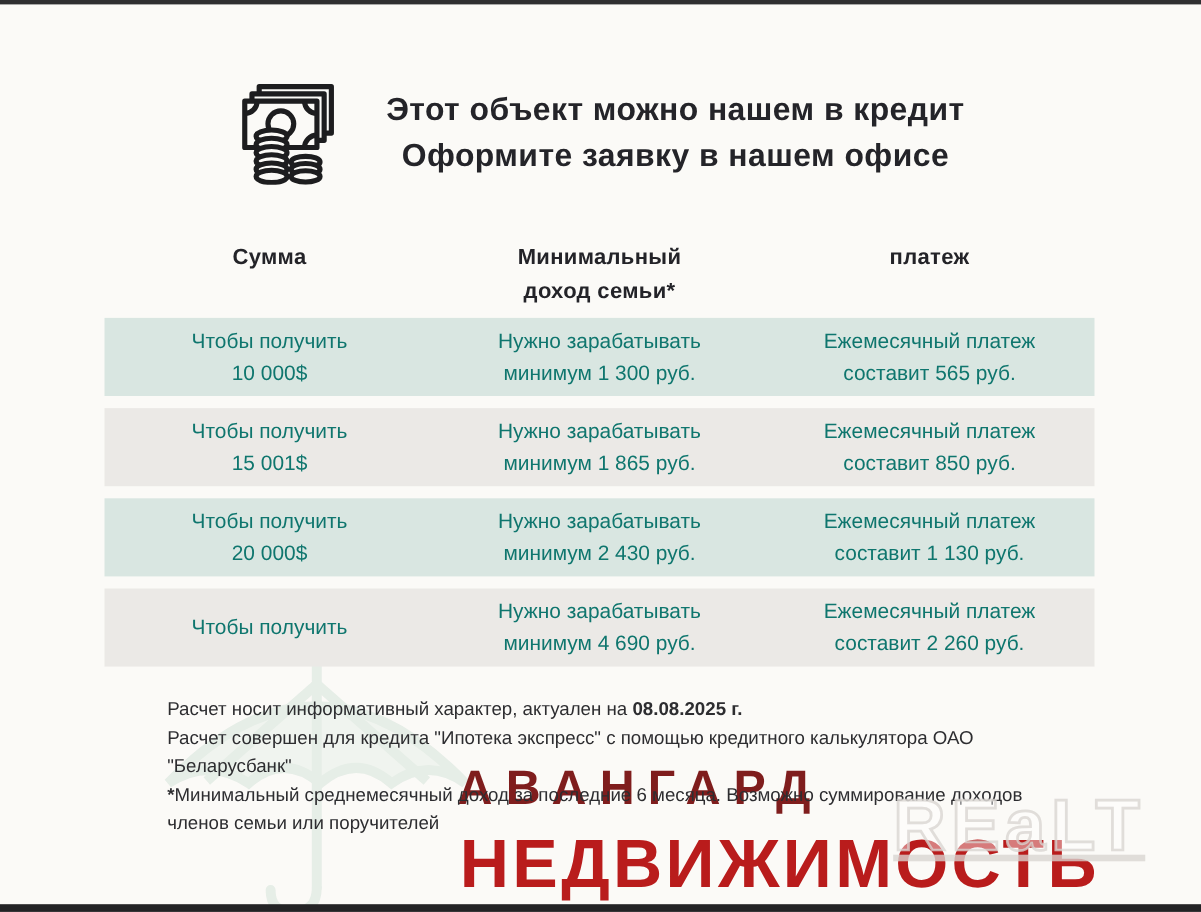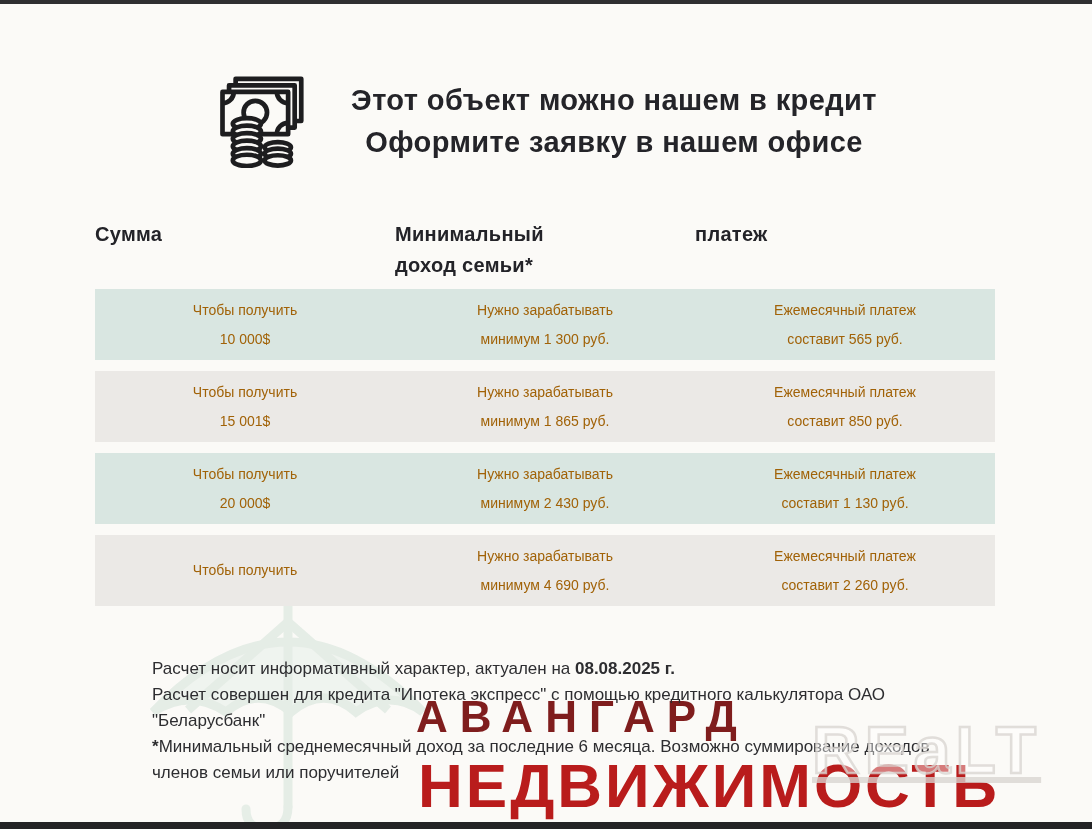--- a/index.html
+++ b/index.html
@@ -37,36 +37,36 @@
   .money-icon svg{width:90px;height:94px;display:block;}
   .title{margin:0;text-align:center;font-size:29px;line-height:42px;
          font-weight:bold;color:#242429;letter-spacing:0.4px;}
   .title span{display:block;}
 
   
   .thead{
     position:absolute;top:219px;left:95px;width:900px;z-index:3;
     display:grid;grid-template-columns:1fr 1fr 1fr;
   }
-  .hcell{font-weight:bold;font-size:20px;line-height:31px;color:#232328;letter-spacing:0.3px;}
+  .hcell{text-align:center;font-weight:bold;font-size:20px;line-height:31px;color:#232328;letter-spacing:0.3px;}
   .hcell span{display:block;}
 
   .rows{position:absolute;top:289px;left:95px;width:900px;z-index:3;}
   .row{
     display:grid;grid-template-columns:1fr 1fr 1fr;align-items:center;
     height:71px;margin-bottom:11px;
   }
   .row.mint{background:#d9e6e1;}
   .row.gray{background:#ebe9e6;}
-  .cell{text-align:center;font-size:14px;line-height:29px;color:#a16207;}
+  .cell{text-align:center;font-size:19px;line-height:29px;color:#0f766e;}
   .cell span{display:block;}
 
   
   .footnotes{
-    position:absolute;top:656px;left:152px;width:792px;z-index:3;
+    position:absolute;top:632px;left:152px;width:792px;z-index:3;
     font-size:17px;line-height:26px;color:#2d2d30;
   }
   .footnotes p{margin:0;}
   .footnotes .bold{font-weight:bold;}
 </style>
 </head>
 <body>
 
 <div class="page">
 

